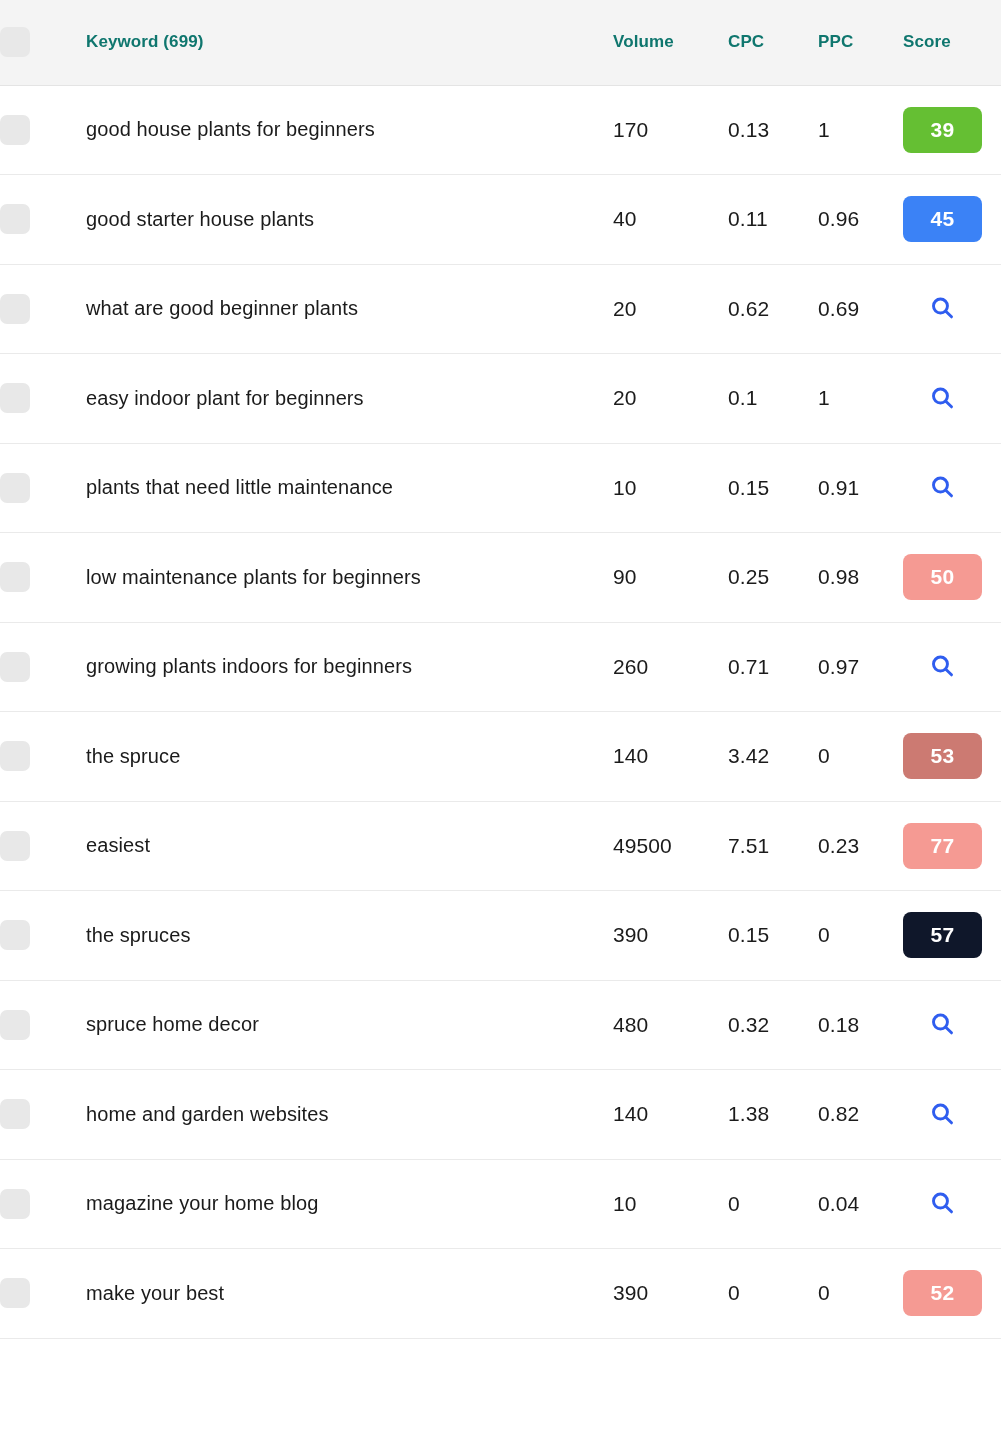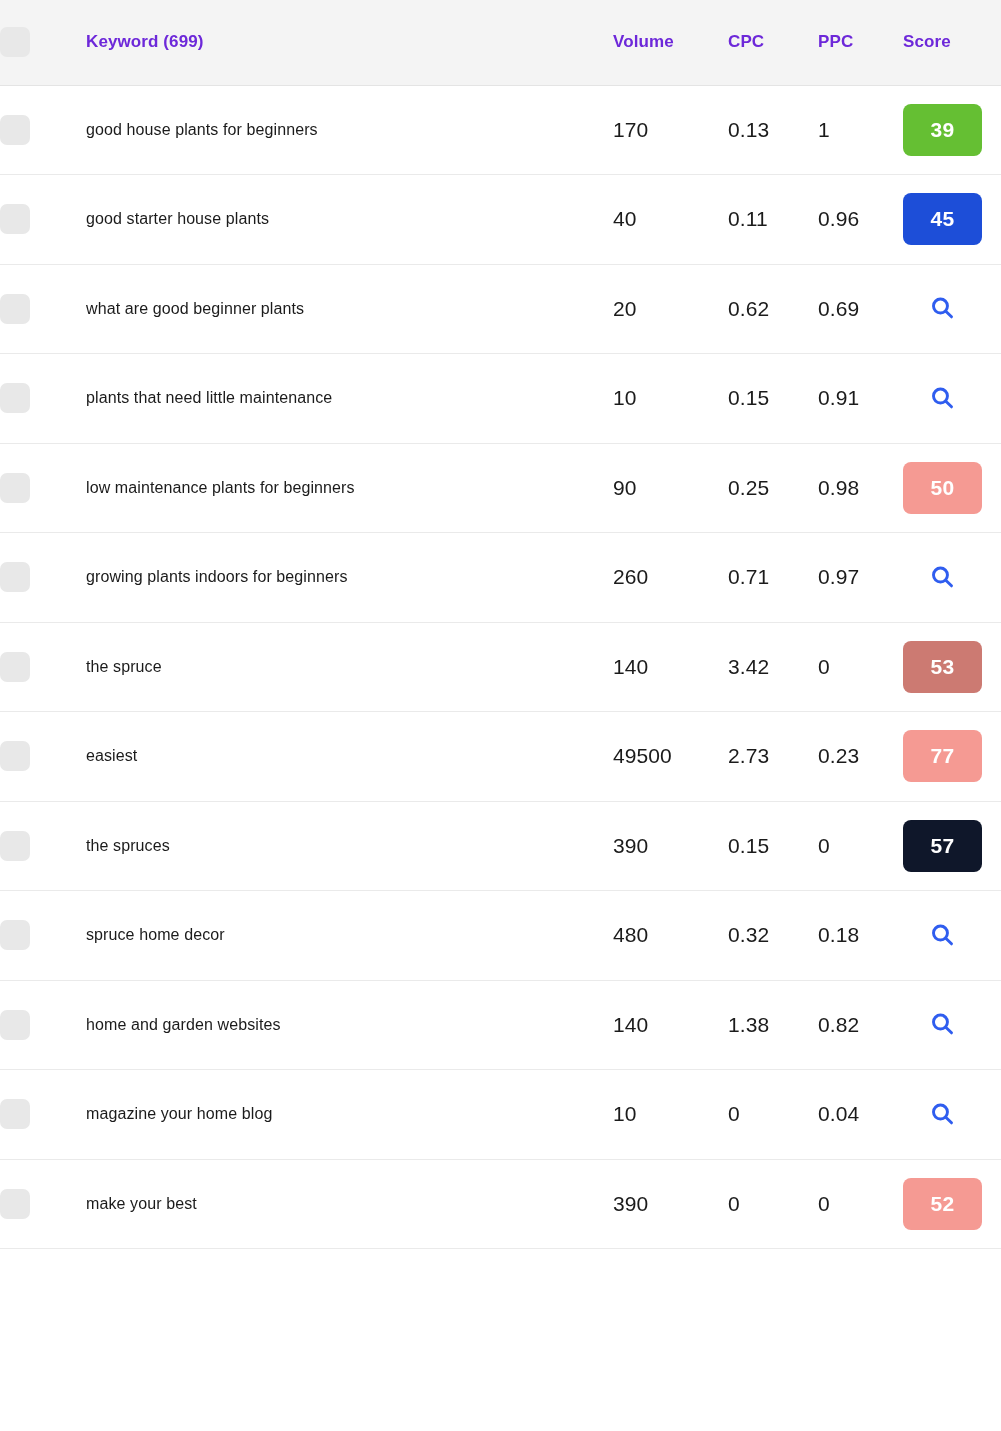--- a/index.html
+++ b/index.html
@@ -24,21 +24,21 @@
   
   .table-header {
     background: #f4f4f4;
     height: 85px;
   }
   .table-header th {
     padding: 0;
     margin: 0;
     font-weight: 600;
     font-size: 17px;
-    color: #6d28d9;
+    color: #0f766e;
     text-align: left;
     vertical-align: middle;
     border-bottom: 1px solid #e4e4e4;
     letter-spacing: 0.1px;
   }
 
   
   .col-check   { width: 86px;  }
   .col-keyword { width: 527px; }
   .col-volume  { width: 115px; }
@@ -62,21 +62,21 @@
     padding: 0;
     margin: 0;
     vertical-align: middle;
     border-bottom: 1px solid #eaeaea;
     font-size: 21px;
     color: #1b1b1b;
     font-weight: 400;
     letter-spacing: 0.1px;
   }
   .table-row td.cell-keyword {
-    font-size: 16px;
+    font-size: 20px;
   }
   .table-row td.cell-volume,
   .table-row td.cell-cpc,
   .table-row td.cell-ppc {
     font-size: 21px;
   }
 
   
   .checkbox {
     width: 30px;
@@ -86,21 +86,21 @@
     display: block;
     cursor: pointer;
   }
 
   
   .score-badge {
     display: inline-flex;
     align-items: center;
     justify-content: center;
     width: 79px;
-    height: 52px;
+    height: 46px;
     border-radius: 8px;
     color: #ffffff;
     font-size: 21px;
     font-weight: 700;
     letter-spacing: 0.3px;
     box-sizing: border-box;
   }
 
   
   .search-cell-inner {
@@ -152,30 +152,47 @@
         <td class="cell-score"><span class="score-badge" style="background:#65bf33">39</span></td>
       </tr>
       <tr class="table-row">
         <td class="cell-check">
           <span class="checkbox"></span>
         </td>
         <td class="cell-keyword">good starter house plants</td>
         <td class="cell-volume">40</td>
         <td class="cell-cpc">0.11</td>
         <td class="cell-ppc">0.96</td>
-        <td class="cell-score"><span class="score-badge" style="background:#1d4ed8">45</span></td>
+        <td class="cell-score"><span class="score-badge" style="background:#3b82f6">45</span></td>
       </tr>
       <tr class="table-row">
         <td class="cell-check">
           <span class="checkbox"></span>
         </td>
         <td class="cell-keyword">what are good beginner plants</td>
         <td class="cell-volume">20</td>
         <td class="cell-cpc">0.62</td>
         <td class="cell-ppc">0.69</td>
+        <td class="cell-score">
+          <span class="search-cell-inner">
+            <svg class="search-icon" viewBox="0 0 24 24" fill="none" stroke="#2f5def" stroke-width="2.6" stroke-linecap="round">
+              <circle cx="10.2" cy="9.8" r="6.2"></circle>
+              <line x1="14.9" x2="20" y1="14.4" y2="19.4"></line>
+            </svg>
+          </span>
+        </td>
+      </tr>
+      <tr class="table-row">
+        <td class="cell-check">
+          <span class="checkbox"></span>
+        </td>
+        <td class="cell-keyword">easy indoor plant for beginners</td>
+        <td class="cell-volume">20</td>
+        <td class="cell-cpc">0.1</td>
+        <td class="cell-ppc">1</td>
         <td class="cell-score">
           <span class="search-cell-inner">
             <svg class="search-icon" viewBox="0 0 24 24" fill="none" stroke="#2f5def" stroke-width="2.6" stroke-linecap="round">
               <circle cx="10.2" cy="9.8" r="6.2"></circle>
               <line x1="14.9" x2="20" y1="14.4" y2="19.4"></line>
             </svg>
           </span>
         </td>
       </tr>
       <tr class="table-row">
@@ -231,21 +248,21 @@
         <td class="cell-cpc">3.42</td>
         <td class="cell-ppc">0</td>
         <td class="cell-score"><span class="score-badge" style="background:#cc7a72">53</span></td>
       </tr>
       <tr class="table-row">
         <td class="cell-check">
           <span class="checkbox"></span>
         </td>
         <td class="cell-keyword">easiest</td>
         <td class="cell-volume">49500</td>
-        <td class="cell-cpc">2.73</td>
+        <td class="cell-cpc">7.51</td>
         <td class="cell-ppc">0.23</td>
         <td class="cell-score"><span class="score-badge" style="background:#f59a93">77</span></td>
       </tr>
       <tr class="table-row">
         <td class="cell-check">
           <span class="checkbox"></span>
         </td>
         <td class="cell-keyword">the spruces</td>
         <td class="cell-volume">390</td>
         <td class="cell-cpc">0.15</td>

